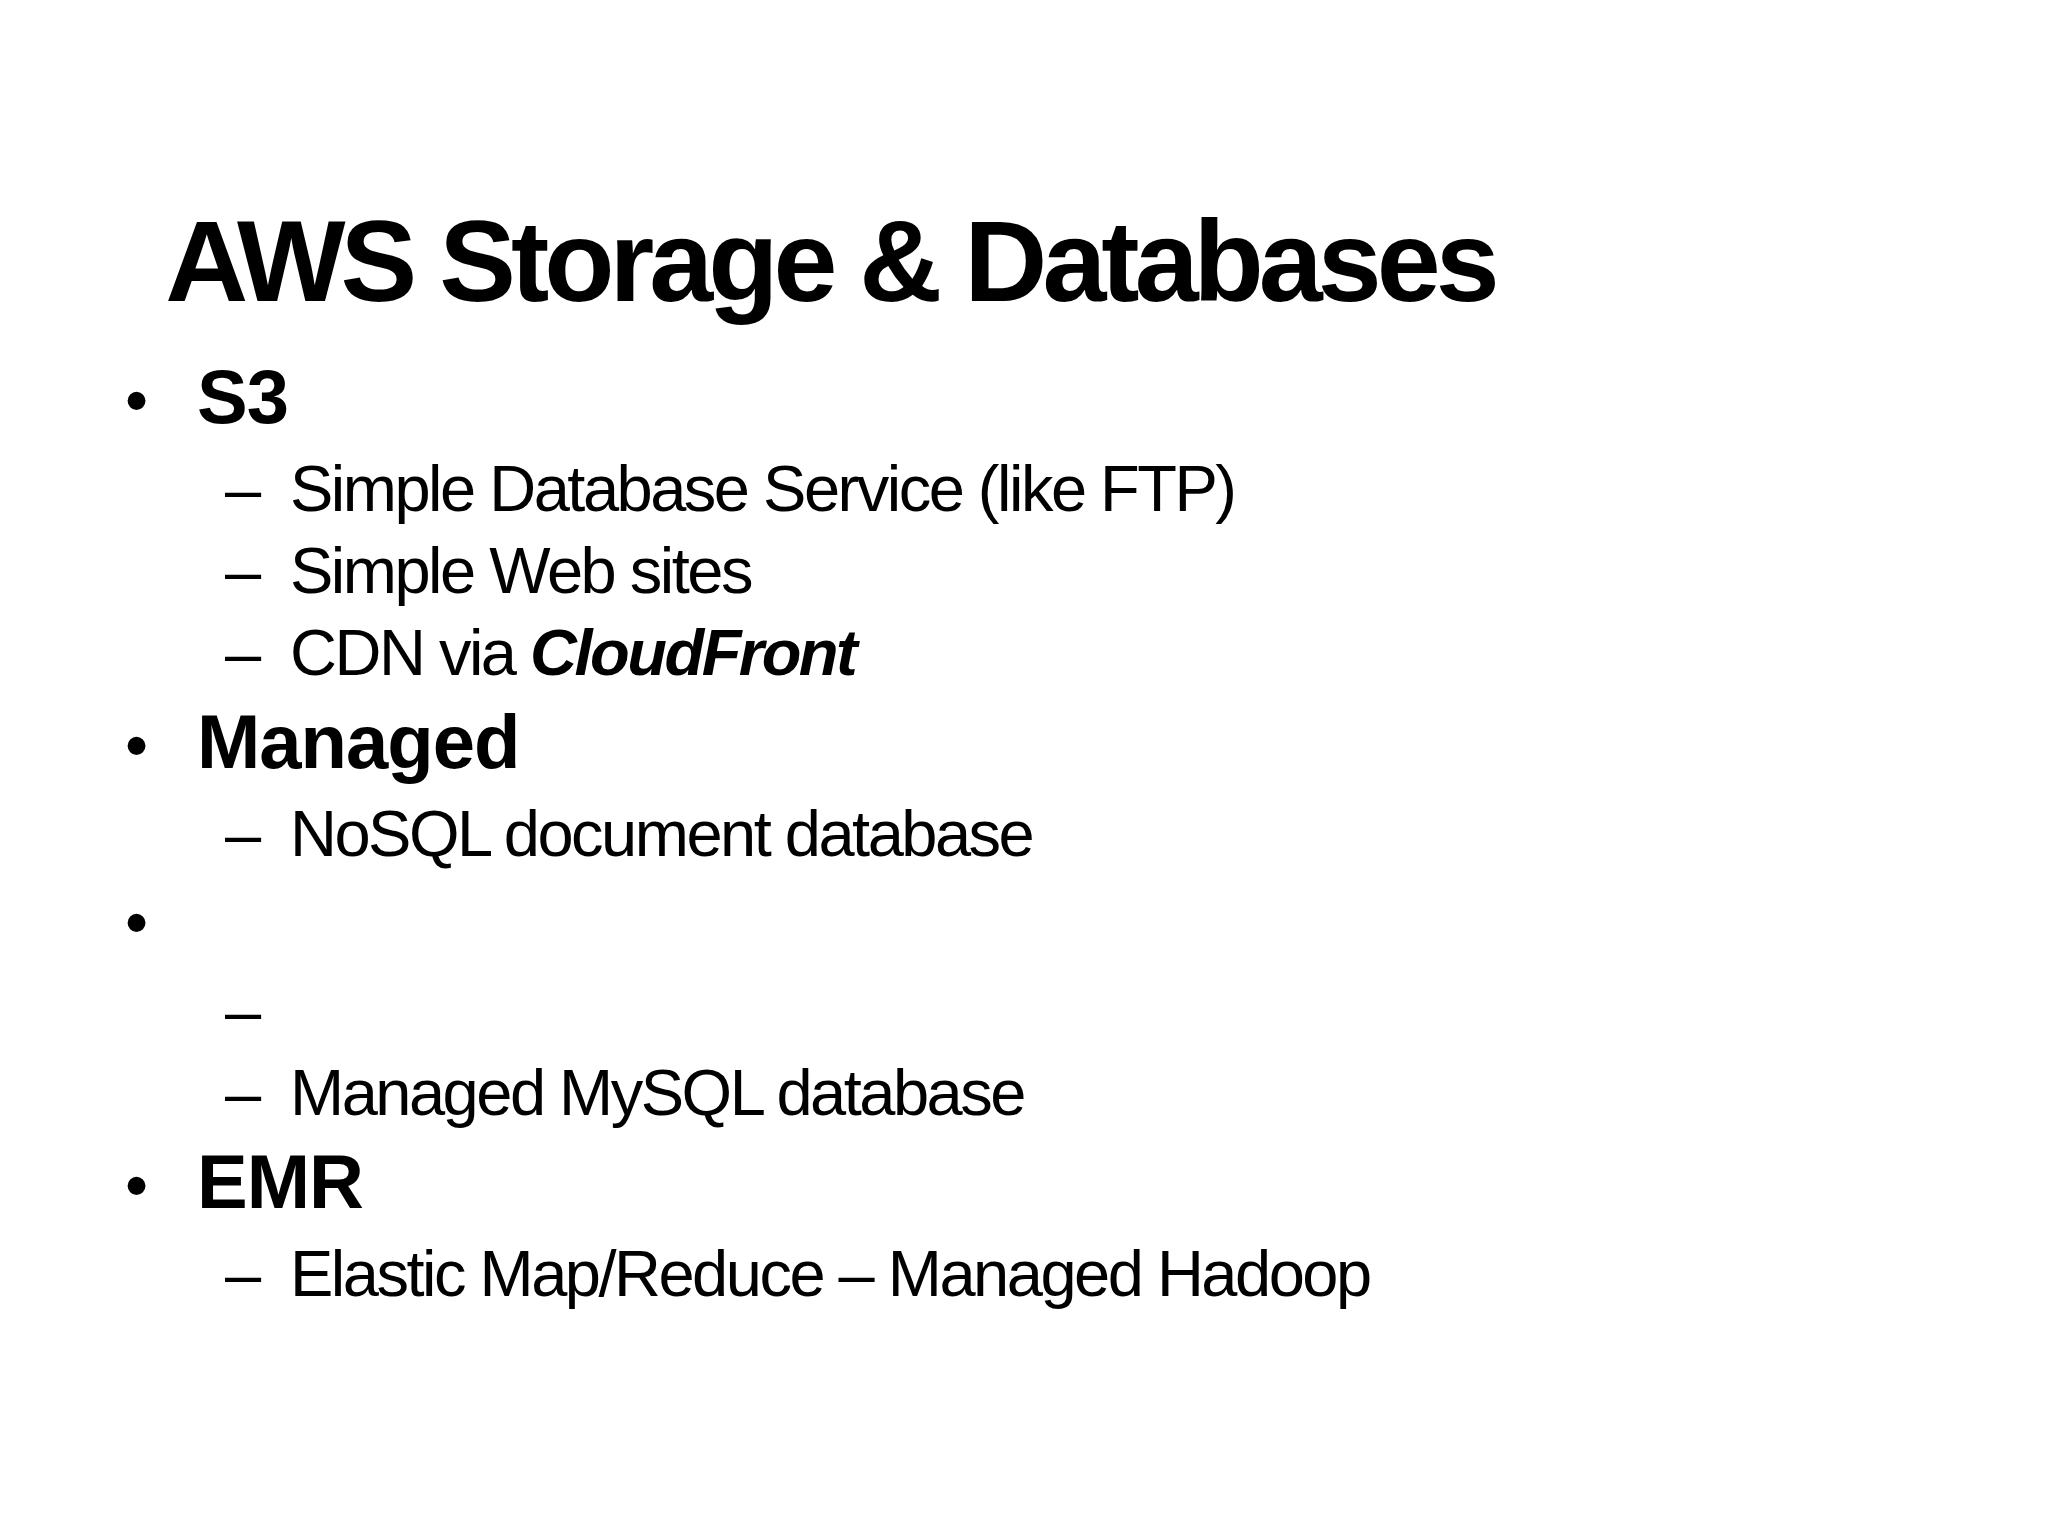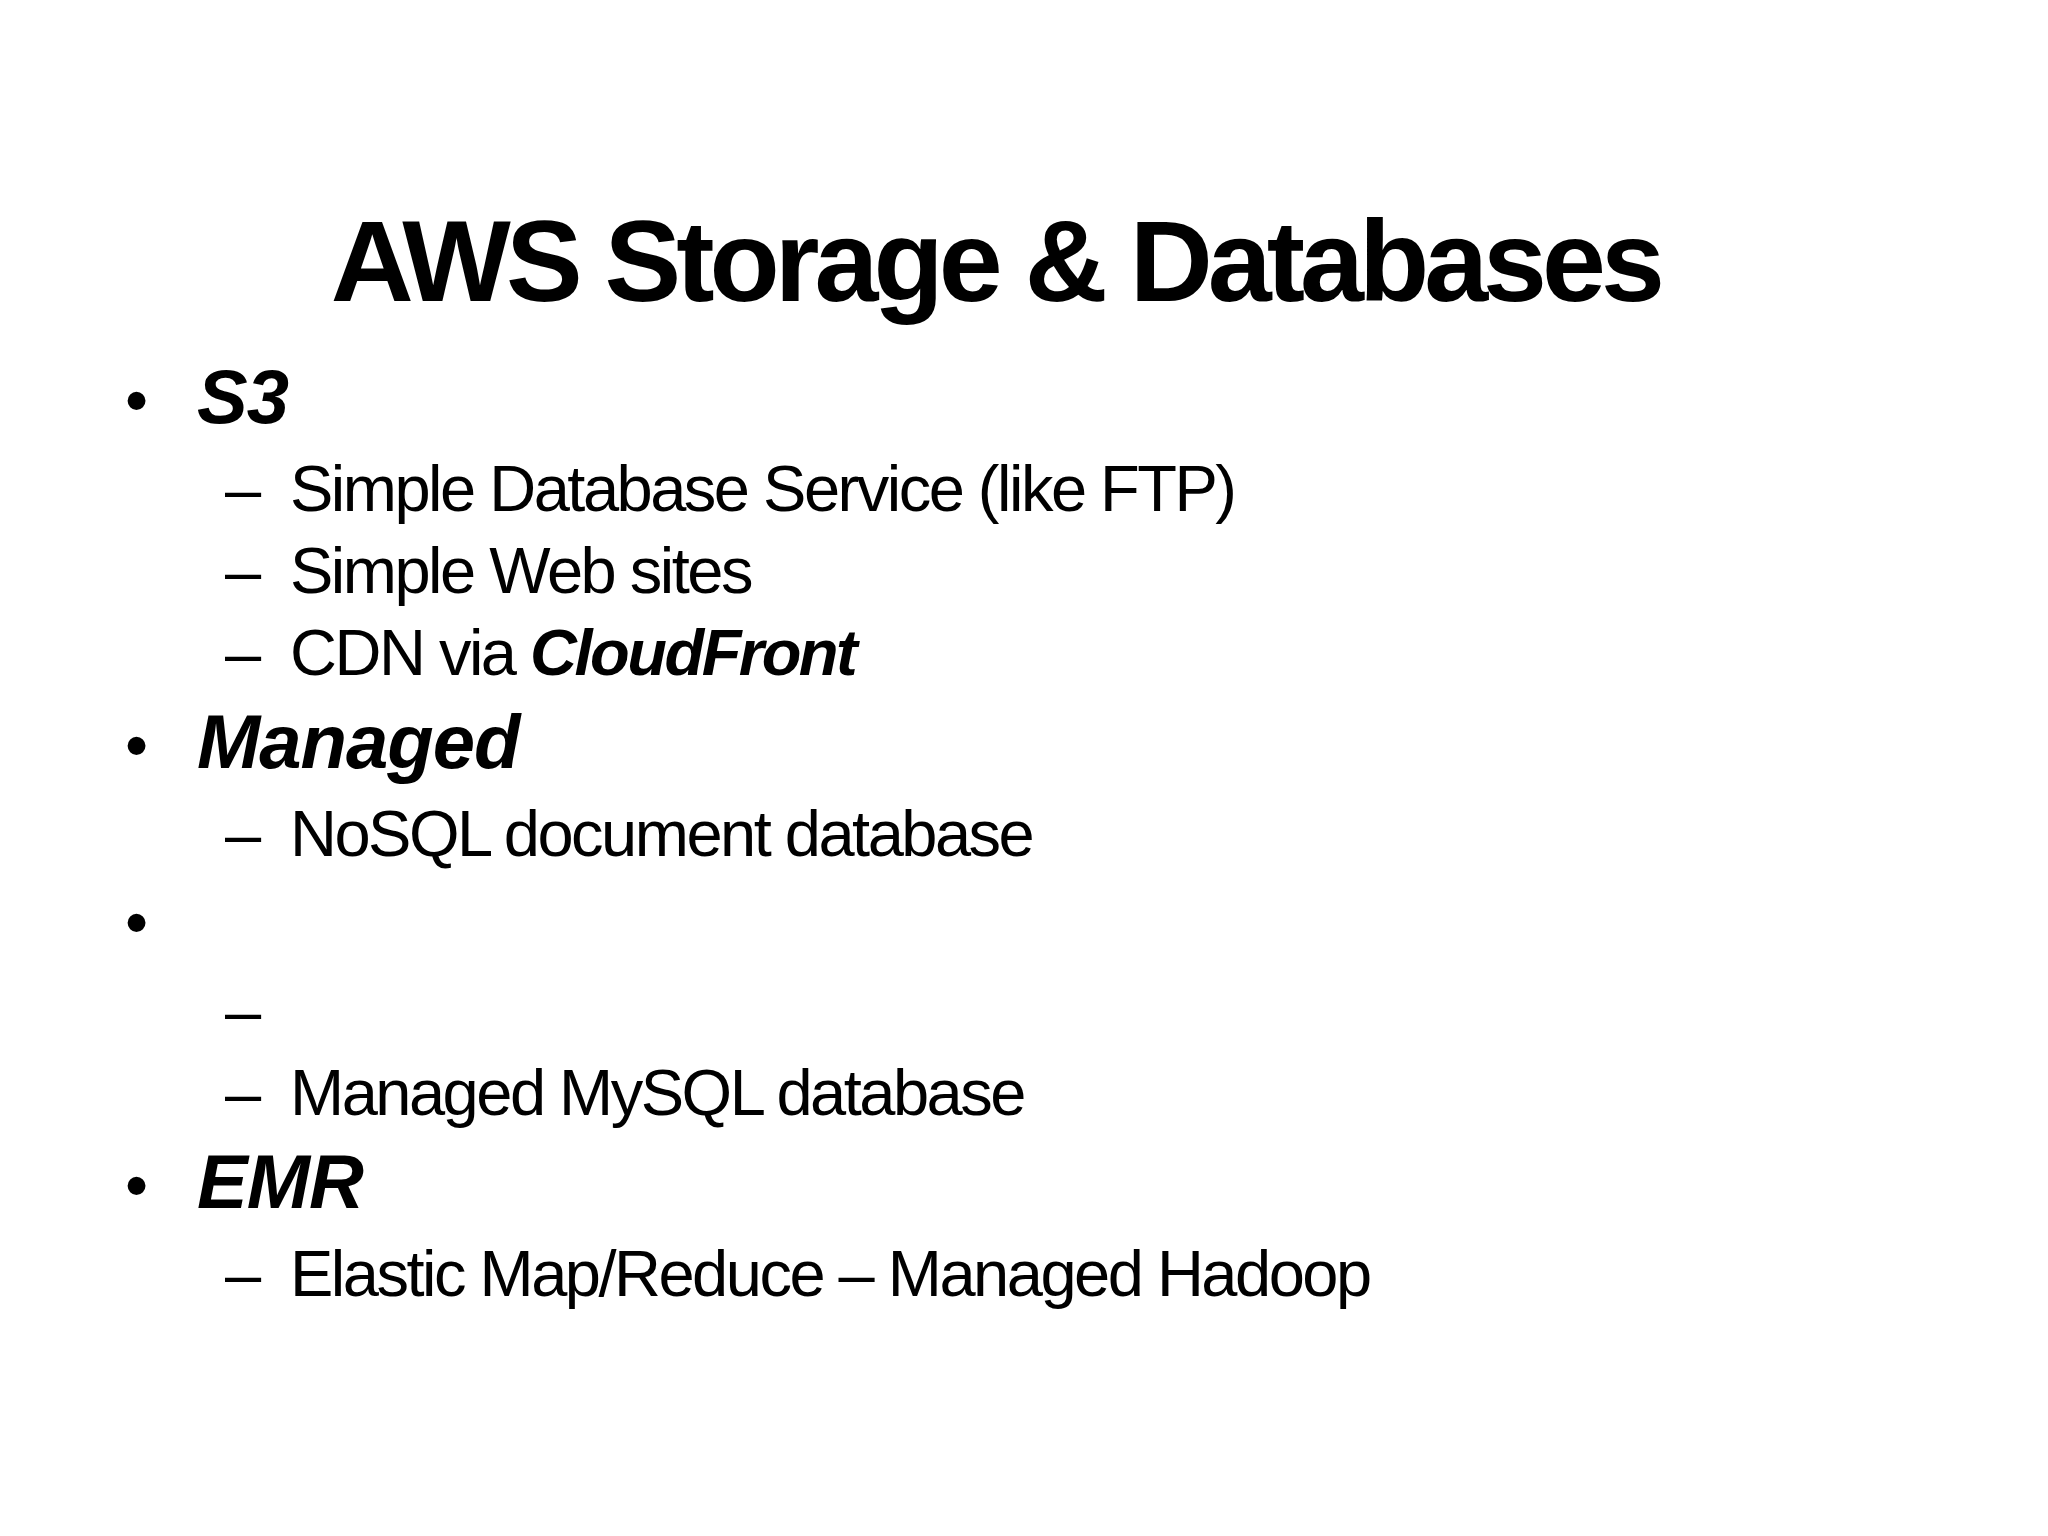--- a/index.html
+++ b/index.html
@@ -17,21 +17,21 @@
   }
   .slide {
     position: absolute;
     inset: 0;
   }
   .title {
     position: absolute;
     top: 118px;
     left: 0;
     width: 1660px;
-    text-align: right;
+    text-align: center;
     font-size: 115px;
     font-weight: bold;
     letter-spacing: -5px;
     line-height: 1.15;
     white-space: nowrap;
   }
   .body-list {
     position: absolute;
     top: 349px;
     left: 0;
@@ -50,21 +50,20 @@
   .l1 .marker {
     display: inline-block;
     width: 72px;
     font-size: 66px;
     font-style: normal;
     font-weight: normal;
     letter-spacing: 0;
   }
   .l1 .label {
     font-weight: bold;
-    font-style: italic;
     letter-spacing: -1px;
     text-align: right;
   }
   .l2 {
     font-size: 65px;
     line-height: 82px;
     padding-left: 225px;
     letter-spacing: -2.5px;
   }
   .l2 .marker {

